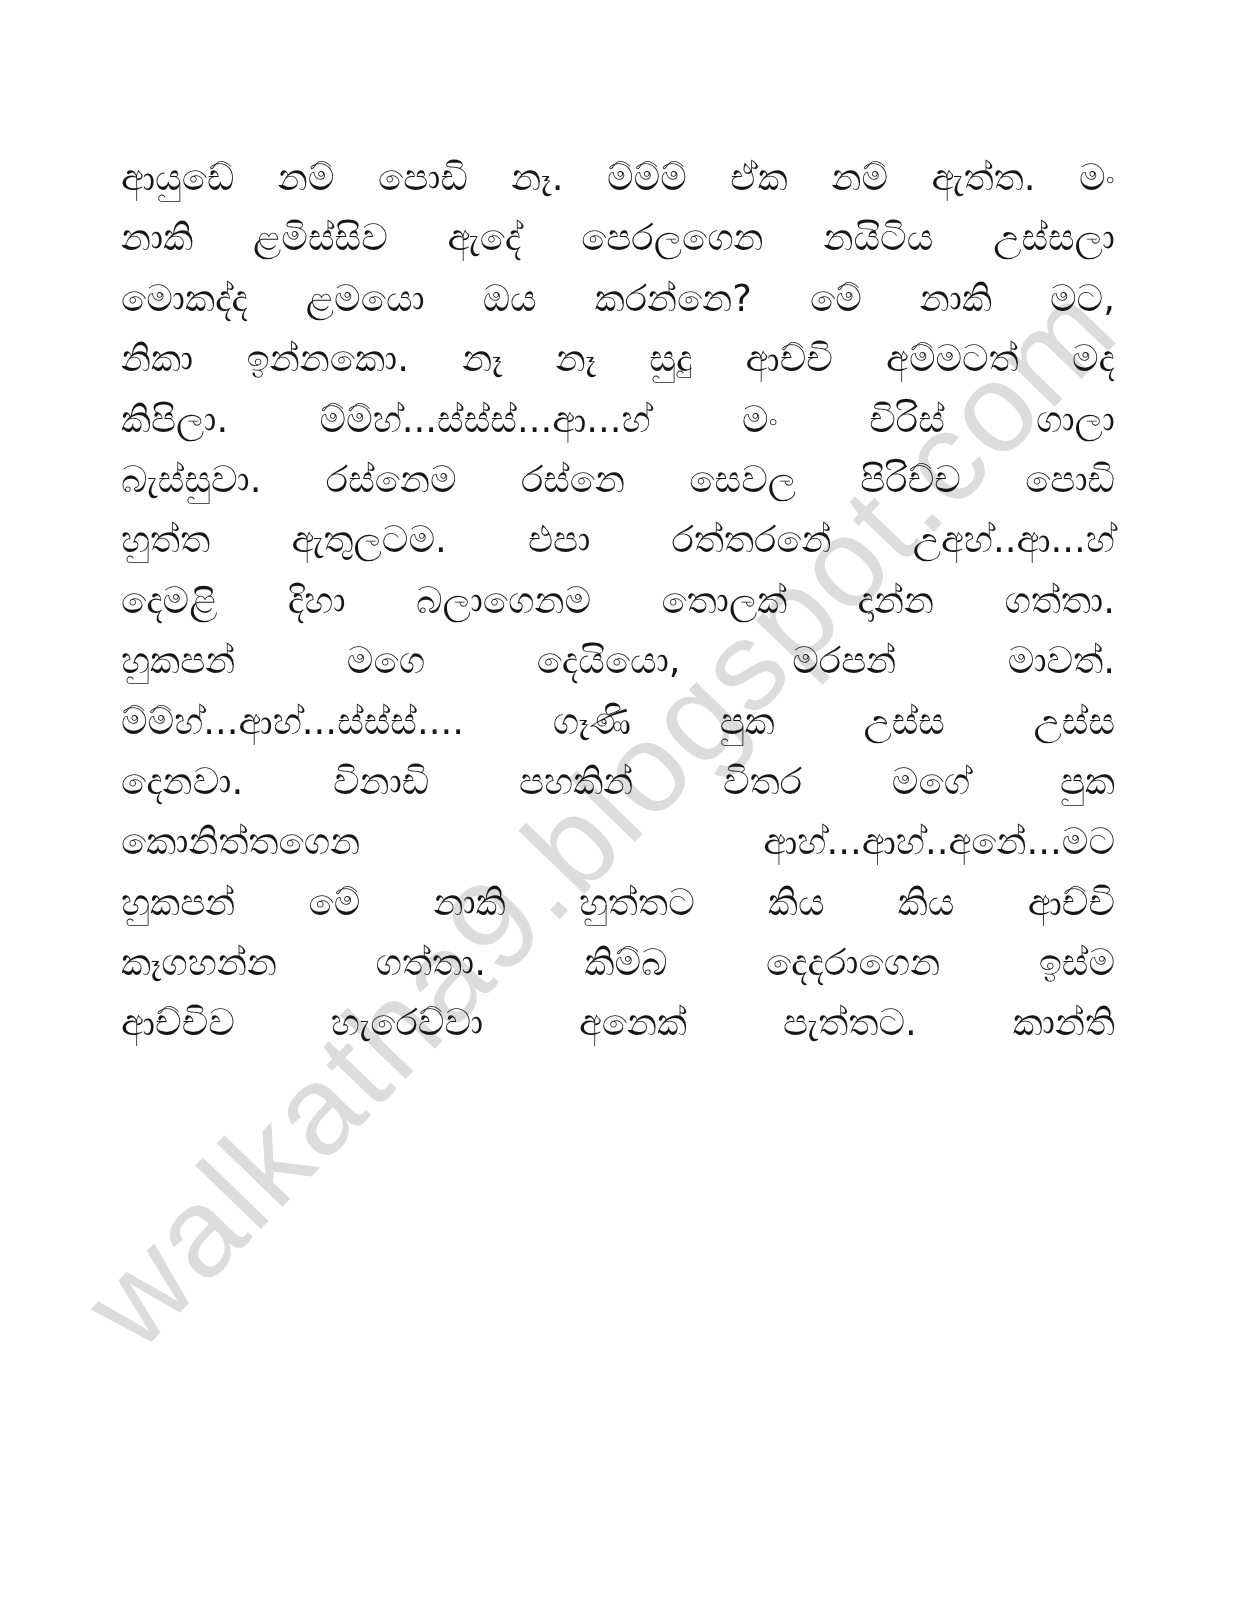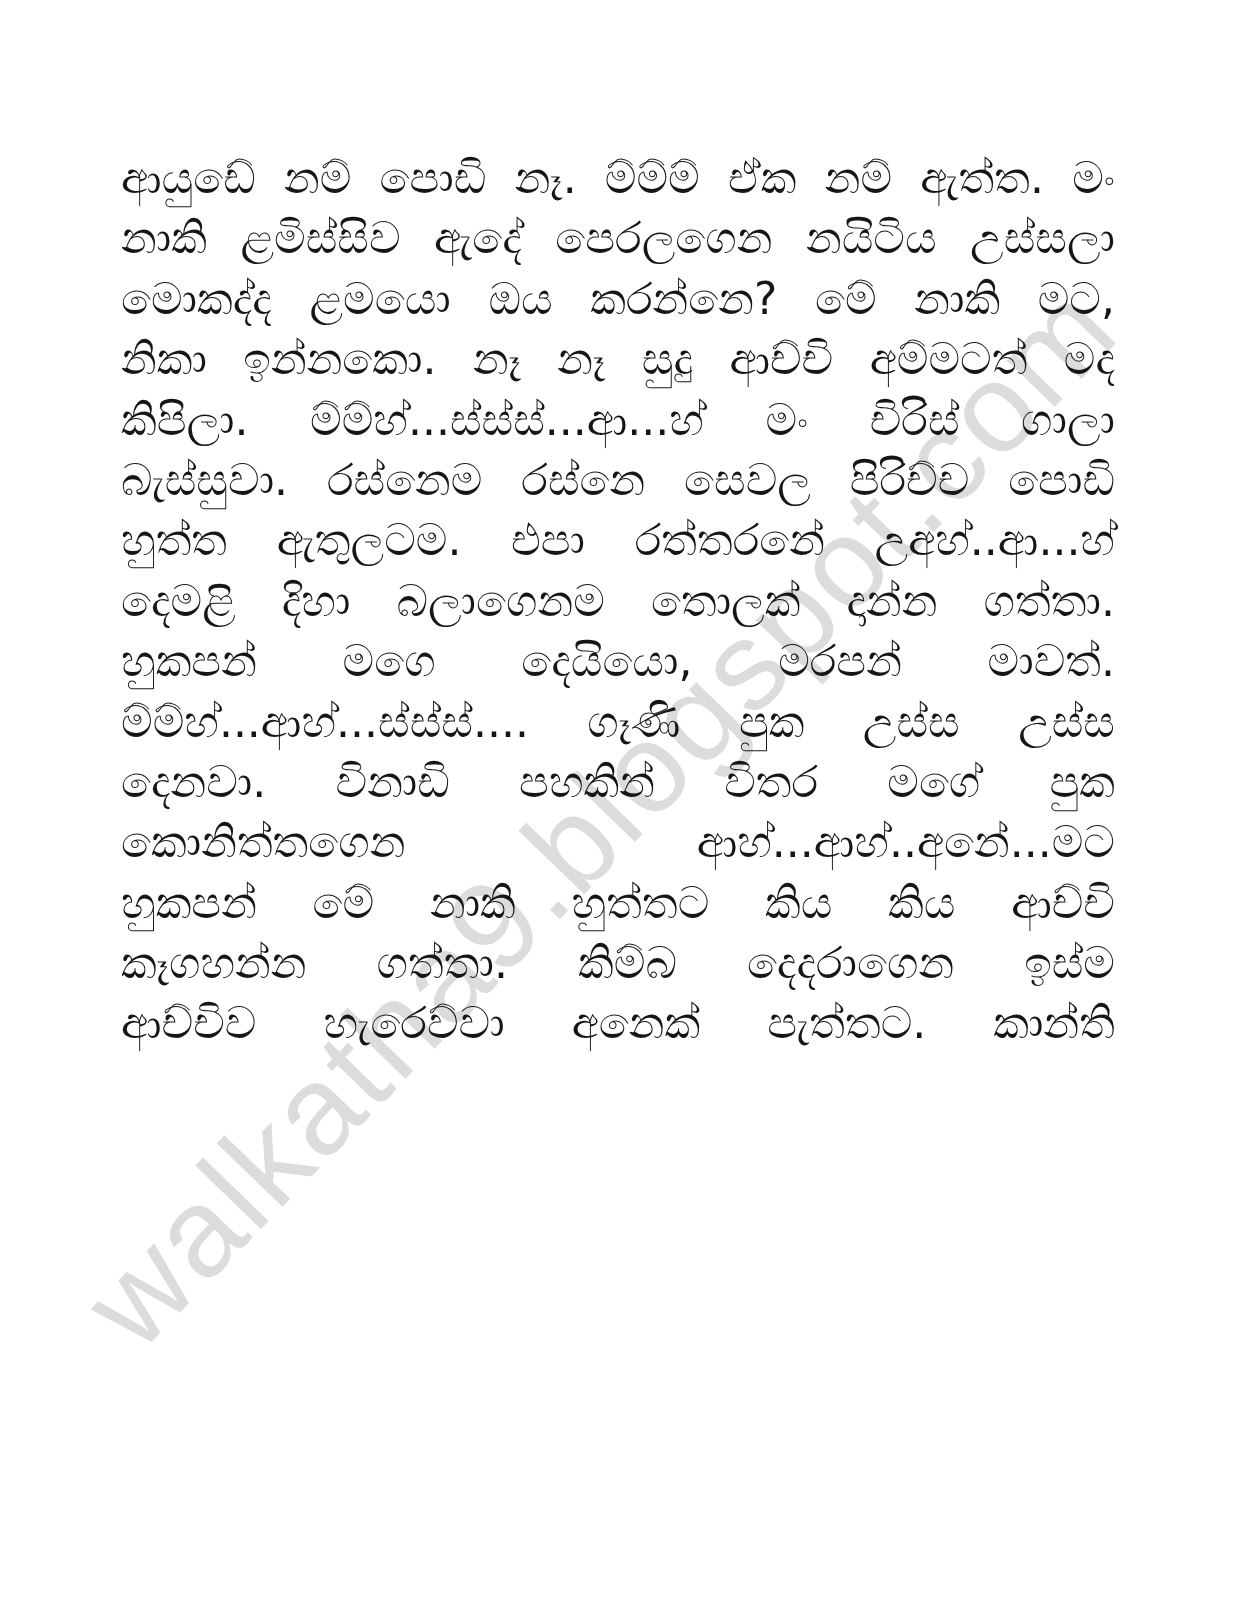--- a/index.html
+++ b/index.html
@@ -35,21 +35,21 @@
     left: 121px;
     top: 148px;
     width: 994px;
     z-index: 2;
     color: #161616;
   }
   .text-line {
     display: block;
     width: 100%;
     height: 60.4px;
-    font-size: 44px;
+    font-size: 37px;
     line-height: 60.4px;
     white-space: normal;
     text-align: justify;
     text-align-last: justify;
     -moz-text-align-last: justify;
     overflow: visible;
     font-family: "DejaVu Sans", sans-serif;
   }
   .text-line.last {
     text-align-last: left;

